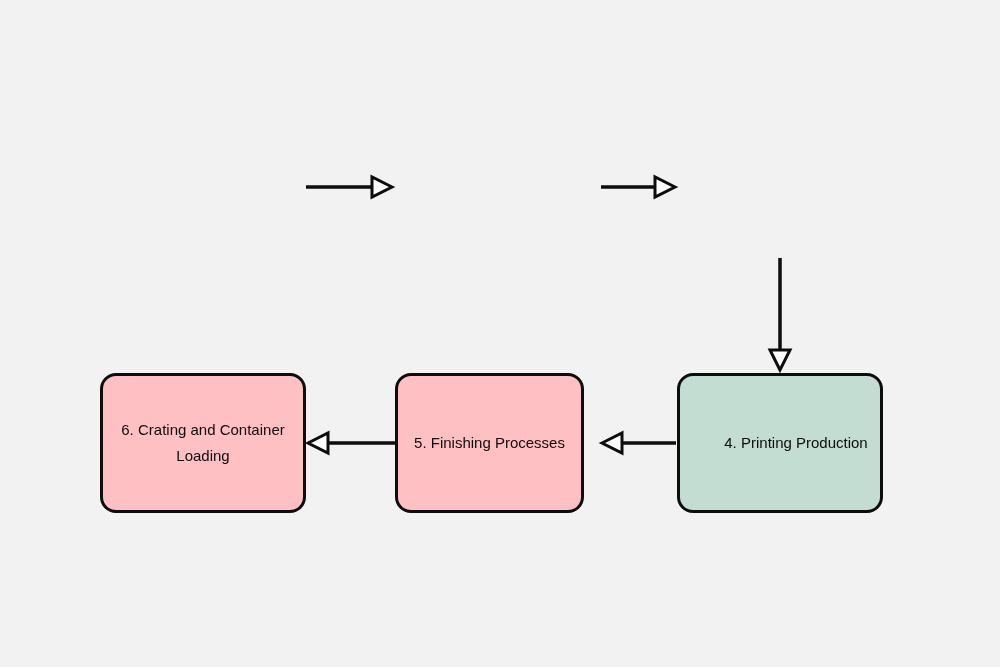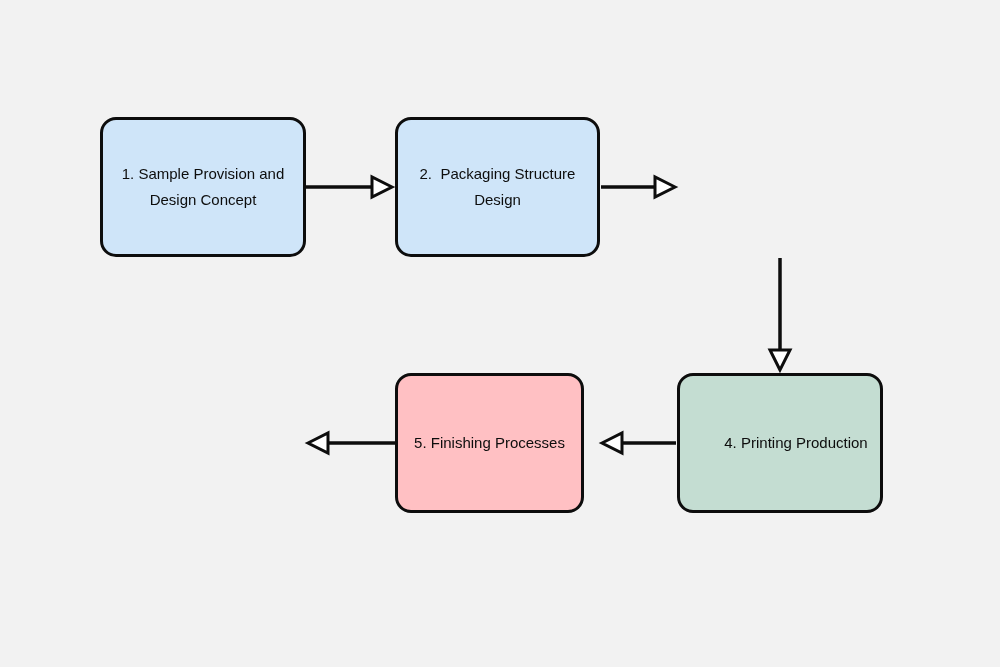--- a/index.html
+++ b/index.html
@@ -59,33 +59,29 @@
     <g>
       <line x1="676" y1="443" x2="622" y2="443"></line>
       <polygon points="602,443 622,433 622,453"></polygon>
     </g>
     <g>
       <line x1="395" y1="443" x2="328" y2="443"></line>
       <polygon points="308,443 328,433 328,453"></polygon>
     </g>
   </svg>
 
-  <div class="node n1" style="background-color: rgb(207, 229, 249);">
-    <div class="node-line">1. Sample Provision and</div>
-    <div class="node-line">Design Concept</div>
-  </div>
 
-  <div class="node n2" style="background-color: rgb(207, 229, 249);">
-    <div class="node-line">2.  Packaging Structure</div>
-    <div class="node-line">Design</div>
-  </div>
 
 
   <div class="node n4" style="background-color: rgb(196, 221, 210); padding-left: 32px;">
     <div class="node-line">4. Printing Production</div>
   </div>
 
   <div class="node n5" style="background-color: rgb(255, 192, 195);">
     <div class="node-line">5. Finishing Processes</div>
   </div>
 
+  <div class="node n6" style="background-color: rgb(255, 192, 195);">
+    <div class="node-line">6. Crating and Container</div>
+    <div class="node-line">Loading</div>
+  </div>
 
 </div>
 
 </body></html>

